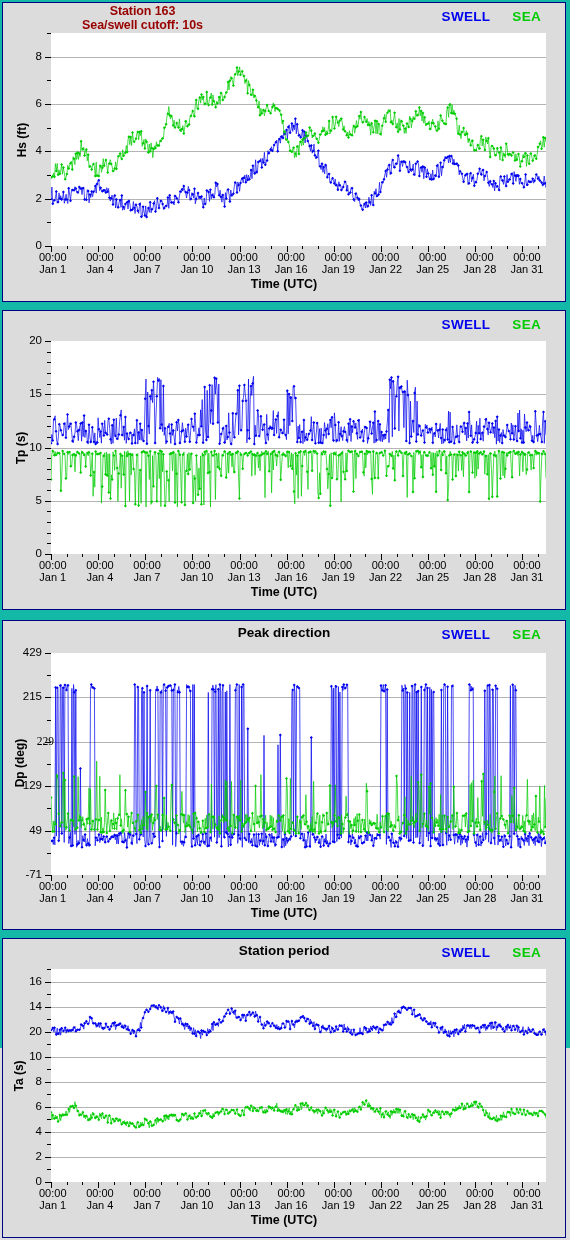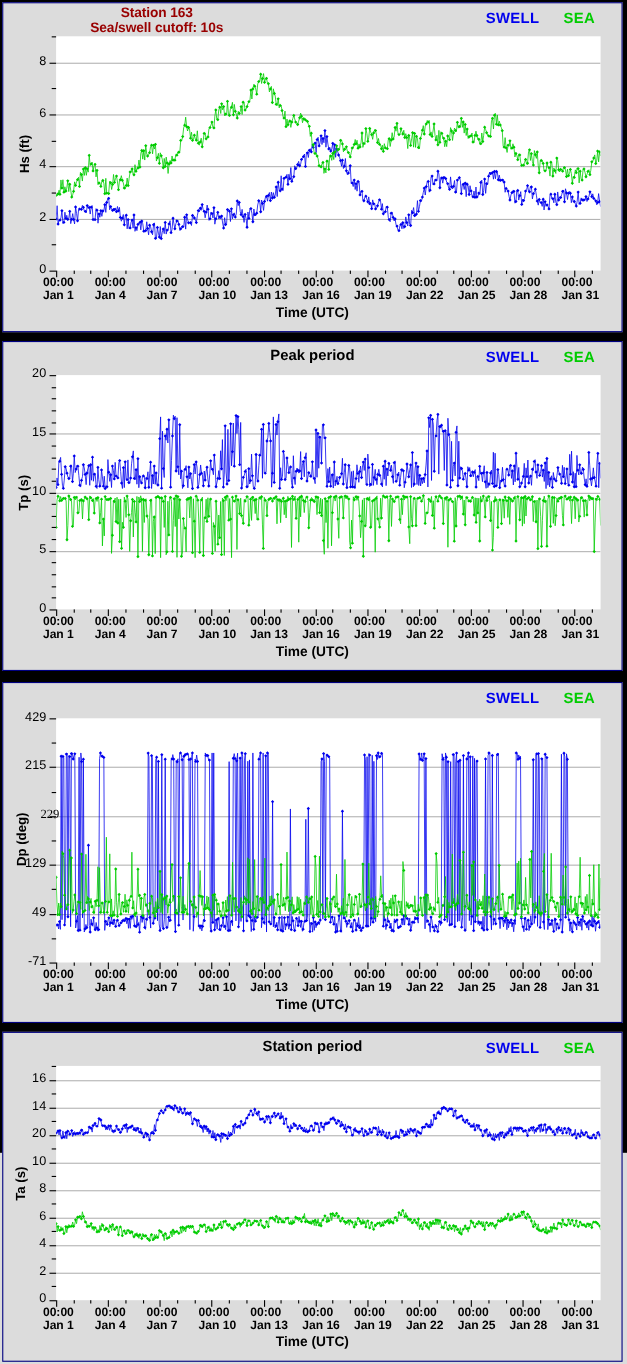--- a/index.html
+++ b/index.html
@@ -2,21 +2,21 @@
 <html><head>
 <meta charset="utf-8">
 <style>
   html,body{margin:0;padding:0;}
   body{
     width:570px;height:1240px;
     background:#dcdcdc;
     font-family:"Liberation Sans", sans-serif;
     overflow:hidden;
   }
-  .page{position:relative;width:570px;height:1048px;background:#000000;}
+  .page{position:relative;width:570px;height:1048px;background:#14b8a6;}
 
   .panel{
     position:absolute;
     left:2px;
     width:564px;
     background:#dcdcdc;
     border:1.5px solid #000080;
     box-sizing:border-box;
   }
   #panel-0{top:2px;height:300px;}
@@ -80,22 +80,21 @@
   }
   .xtick{
     position:absolute;
     width:1px;background:#000;
   }
   .xtick-label{
     position:absolute;
     font-size:11px;color:#000;
     line-height:11.5px;
     white-space:nowrap;
-    text-align:left;
-    font-weight:bold;
+    text-align:center;
   }
   .xaxis-title{
     position:absolute;
     left:0;right:0;
     text-align:center;
     font-size:12.5px;
     font-weight:bold;
     color:#000;
   }
   svg.series{position:absolute;left:0;top:0;}
@@ -181,21 +180,20 @@
       <div class="xtick-label" style="left: 271.714px; top: 249px;"><span>00:00</span><br><span>Jan 16</span></div>
       <div class="xtick-label" style="left: 318.857px; top: 249px;"><span>00:00</span><br><span>Jan 19</span></div>
       <div class="xtick-label" style="left: 366px; top: 249px;"><span>00:00</span><br><span>Jan 22</span></div>
       <div class="xtick-label" style="left: 413.143px; top: 249px;"><span>00:00</span><br><span>Jan 25</span></div>
       <div class="xtick-label" style="left: 460.286px; top: 249px;"><span>00:00</span><br><span>Jan 28</span></div>
       <div class="xtick-label" style="left: 507.429px; top: 249px;"><span>00:00</span><br><span>Jan 31</span></div>
       <div class="xaxis-title" style="top: 274px;">Time (UTC)</div>
     </div>
 
   <div class="panel" id="panel-1">
-    <div class="panel-title">Peak period</div>
     <div class="legend">
       <span class="swell">SWELL</span><span class="sea">SEA</span>
     </div>
     <div class="ylabel" style="left:-12px;top:130px;width:60px;text-align:center;">Tp (s)</div>
     <div class="plot" style="left: 48px; top: 30px; width: 495px; height: 213px;">
         <div class="gridline" style="top: 160px;"></div>
         <div class="gridline" style="top: 107px;"></div>
         <div class="gridline" style="top: 53px;"></div>
         <svg width="495" height="213" class="series">
           <polyline points="0.0,102.2 0.8,93.5 1.7,99.6 2.5,78.8 3.3,78.3 4.1,74.8 5.0,90.2 5.8,100.5 6.6,102.9 7.4,95.5 8.3,83.3 9.1,85.0 9.9,89.2 10.7,92.6 11.6,94.0 12.4,94.4 13.2,82.8 14.0,81.6 14.9,96.8 15.7,89.2 16.5,73.5 17.4,88.6 18.2,85.4 19.0,81.8 19.8,82.8 20.7,91.3 21.5,100.1 22.3,101.8 23.1,95.7 24.0,92.0 24.8,81.5 25.6,84.2 26.4,90.3 27.3,99.6 28.1,89.0 28.9,85.0 29.7,82.4 30.6,100.2 31.4,81.5 32.2,95.6 33.1,74.6 33.9,96.5 34.7,90.1 35.5,89.3 36.4,101.1 37.2,103.1 38.0,83.8 38.8,95.0 39.7,101.0 40.5,100.8 41.3,86.2 42.1,92.5 43.0,101.0 43.8,91.9 44.6,103.1 45.5,100.6 46.3,101.6 47.1,76.8 47.9,88.3 48.8,96.6 49.6,90.6 50.4,102.2 51.2,82.7 52.1,86.7 52.9,94.4 53.7,79.3 54.5,91.8 55.4,91.9 56.2,93.5 57.0,79.7 57.8,77.7 58.7,87.6 59.5,98.2 60.3,103.1 61.2,84.2 62.0,102.3 62.8,78.8 63.6,94.4 64.5,95.1 65.3,77.1 66.1,97.7 66.9,98.6 67.8,93.6 68.6,80.6 69.4,74.3 70.2,68.9 71.1,93.9 71.9,95.2 72.7,86.0 73.5,99.2 74.4,76.0 75.2,102.4 76.0,92.4 76.9,97.4 77.7,98.0 78.5,92.4 79.3,91.7 80.2,91.7 81.0,102.4 81.8,93.0 82.6,94.1 83.5,87.9 84.3,102.0 85.1,89.3 85.9,79.2 86.8,103.1 87.6,91.4 88.4,99.0 89.2,82.7 90.1,99.3 90.9,88.9 91.7,99.8 92.6,99.9 93.4,88.5 94.2,57.8 95.0,38.0 95.9,102.8 96.7,51.0 97.5,85.0 98.3,93.1 99.2,55.3 100.0,59.2 100.8,49.2 101.6,61.7 102.5,40.7 103.3,57.8 104.1,101.9 104.9,77.6 105.8,55.3 106.6,36.4 107.4,39.6 108.3,37.4 109.1,87.2 109.9,38.7 110.7,83.4 111.6,90.7 112.4,45.1 113.2,94.4 114.0,87.3 114.9,103.1 115.7,100.5 116.5,85.6 117.3,85.7 118.2,82.3 119.0,92.5 119.8,102.5 120.7,83.6 121.5,94.4 122.3,89.6 123.1,96.4 124.0,103.1 124.8,88.6 125.6,81.3 126.4,89.9 127.3,78.9 128.1,83.5 128.9,102.1 129.7,99.6 130.6,90.5 131.4,81.7 132.2,89.2 133.0,90.4 133.9,100.7 134.7,87.2 135.5,95.4 136.4,87.4 137.2,83.7 138.0,94.8 138.8,100.8 139.7,89.7 140.5,77.9 141.3,85.8 142.1,85.7 143.0,90.6 143.8,72.7 144.6,82.7 145.4,101.5 146.3,97.2 147.1,93.9 147.9,86.8 148.7,94.1 149.6,68.8 150.4,85.2 151.2,58.6 152.1,101.8 152.9,90.0 153.7,46.1 154.5,88.1 155.4,99.1 156.2,49.3 157.0,95.9 157.8,82.6 158.7,44.3 159.5,82.5 160.3,69.6 161.1,43.6 162.0,82.8 162.8,60.8 163.6,36.8 164.4,53.2 165.3,37.8 166.1,49.4 166.9,81.4 167.8,43.0 168.6,102.7 169.4,100.4 170.2,92.9 171.1,91.1 171.9,87.6 172.7,85.6 173.5,101.5 174.4,102.1 175.2,85.1 176.0,99.0 176.8,95.9 177.7,71.8 178.5,91.6 179.3,102.0 180.2,103.0 181.0,100.3 181.8,72.2 182.6,94.4 183.5,96.3 184.3,82.3 185.1,72.8 185.9,73.4 186.8,49.3 187.6,93.8 188.4,44.8 189.2,89.0 190.1,89.2 190.9,87.9 191.7,59.9 192.5,56.6 193.4,43.9 194.2,52.1 195.0,59.8 195.9,101.9 196.7,89.2 197.5,38.0 198.3,97.6 199.2,58.9 200.0,44.9 200.8,54.5 201.6,42.4 202.5,35.3 203.3,102.9 204.1,84.2 204.9,94.8 205.8,92.2 206.6,69.4 207.4,72.7 208.2,94.9 209.1,93.6 209.9,75.3 210.7,81.5 211.6,88.7 212.4,83.8 213.2,83.5 214.0,97.7 214.9,101.9 215.7,73.3 216.5,93.6 217.3,99.5 218.2,87.5 219.0,84.5 219.8,86.5 220.6,89.1 221.5,87.2 222.3,69.5 223.1,94.0 223.9,81.8 224.8,78.6 225.6,92.5 226.4,75.1 227.3,70.6 228.1,96.3 228.9,92.7 229.7,88.7 230.6,89.2 231.4,91.9 232.2,92.9 233.0,78.8 233.9,93.9 234.7,94.0 235.5,98.7 236.3,49.8 237.2,92.9 238.0,52.9 238.8,84.7 239.6,56.4 240.5,55.8 241.3,79.9 242.1,45.8 243.0,45.2 243.8,58.1 244.6,57.0 245.4,85.7 246.3,101.1 247.1,85.0 247.9,96.9 248.7,83.6 249.6,101.0 250.4,90.3 251.2,90.7 252.0,102.7 252.9,79.0 253.7,100.7 254.5,96.5 255.4,92.0 256.2,98.7 257.0,97.1 257.8,93.1 258.7,92.9 259.5,89.6 260.3,75.6 261.1,99.0 262.0,88.8 262.8,81.5 263.6,96.9 264.4,102.3 265.3,91.9 266.1,82.1 266.9,84.5 267.7,101.7 268.6,87.7 269.4,101.5 270.2,87.0 271.1,101.9 271.9,103.0 272.7,94.1 273.5,81.5 274.4,89.4 275.2,97.5 276.0,87.7 276.8,82.7 277.7,93.1 278.5,83.6 279.3,79.1 280.1,86.7 281.0,76.3 281.8,99.2 282.6,99.5 283.4,71.8 284.3,84.1 285.1,101.4 285.9,99.3 286.8,100.4 287.6,81.2 288.4,100.3 289.2,93.1 290.1,85.7 290.9,94.9 291.7,99.6 292.5,90.3 293.4,85.6 294.2,91.1 295.0,92.2 295.8,99.1 296.7,101.6 297.5,82.8 298.3,94.7 299.1,78.3 300.0,100.5 300.8,85.4 301.6,91.7 302.5,80.2 303.3,81.8 304.1,86.5 304.9,81.9 305.8,92.3 306.6,98.4 307.4,79.6 308.2,78.0 309.1,96.6 309.9,96.6 310.7,90.7 311.5,88.1 312.4,100.1 313.2,92.9 314.0,86.1 314.8,85.1 315.7,87.0 316.5,102.4 317.3,97.3 318.2,91.8 319.0,80.8 319.8,86.6 320.6,92.4 321.5,86.0 322.3,81.7 323.1,102.2 323.9,70.4 324.8,101.5 325.6,99.0 326.4,84.5 327.2,80.0 328.1,99.5 328.9,83.3 329.7,100.4 330.6,91.1 331.4,100.8 332.2,94.3 333.0,98.7 333.9,93.8 334.7,98.0 335.5,90.4 336.3,81.8 337.2,68.9 338.0,101.7 338.8,38.8 339.6,47.7 340.5,36.6 341.3,95.8 342.1,40.2 342.9,44.6 343.8,87.4 344.6,56.4 345.4,55.3 346.3,41.0 347.1,35.7 347.9,90.0 348.7,46.8 349.6,48.2 350.4,45.6 351.2,50.7 352.0,51.1 352.9,86.7 353.7,50.6 354.5,51.3 355.3,100.0 356.2,39.2 357.0,54.0 357.8,57.3 358.6,101.9 359.5,60.2 360.3,95.5 361.1,83.0 362.0,80.0 362.8,91.6 363.6,52.0 364.4,46.2 365.3,100.6 366.1,60.1 366.9,93.6 367.7,83.3 368.6,84.9 369.4,87.2 370.2,94.6 371.0,91.1 371.9,89.4 372.7,94.7 373.5,101.5 374.3,83.3 375.2,86.4 376.0,84.0 376.8,91.4 377.7,92.1 378.5,88.1 379.3,92.4 380.1,88.4 381.0,85.9 381.8,101.8 382.6,92.8 383.4,92.2 384.3,96.0 385.1,82.9 385.9,89.7 386.7,89.4 387.6,96.9 388.4,88.8 389.2,82.4 390.1,97.0 390.9,102.9 391.7,88.5 392.5,102.3 393.4,98.9 394.2,100.3 395.0,89.0 395.8,86.4 396.7,98.5 397.5,70.1 398.3,101.3 399.1,71.0 400.0,100.7 400.8,101.0 401.6,85.9 402.4,90.2 403.3,102.3 404.1,96.6 404.9,96.1 405.8,83.8 406.6,95.0 407.4,99.6 408.2,100.9 409.1,86.1 409.9,85.5 410.7,86.5 411.5,90.8 412.4,82.4 413.2,82.1 414.0,93.9 414.8,87.1 415.7,99.9 416.5,82.6 417.3,97.0 418.1,71.0 419.0,84.4 419.8,94.7 420.6,83.9 421.5,101.6 422.3,101.2 423.1,98.2 423.9,95.8 424.8,92.0 425.6,80.2 426.4,101.6 427.2,84.3 428.1,92.3 428.9,77.2 429.7,98.1 430.5,92.5 431.4,91.8 432.2,100.2 433.0,85.5 433.8,86.9 434.7,78.5 435.5,76.9 436.3,88.1 437.2,93.9 438.0,81.7 438.8,87.5 439.6,91.2 440.5,87.9 441.3,82.4 442.1,92.7 442.9,86.4 443.8,96.7 444.6,79.9 445.4,103.2 446.2,75.8 447.1,100.1 447.9,88.5 448.7,101.6 449.5,94.4 450.4,91.5 451.2,102.0 452.0,88.5 452.9,94.4 453.7,95.7 454.5,96.1 455.3,91.5 456.2,84.1 457.0,88.1 457.8,90.0 458.6,91.9 459.5,98.3 460.3,82.0 461.1,92.3 461.9,83.8 462.8,98.6 463.6,92.6 464.4,85.3 465.3,98.9 466.1,100.1 466.9,72.0 467.7,90.1 468.6,69.1 469.4,97.2 470.2,87.8 471.0,101.6 471.9,89.2 472.7,101.4 473.5,73.0 474.3,86.4 475.2,90.8 476.0,81.6 476.8,89.8 477.6,89.3 478.5,83.7 479.3,85.8 480.1,93.6 481.0,99.7 481.8,94.3 482.6,101.1 483.4,98.4 484.3,70.3 485.1,81.9 485.9,94.5 486.7,100.7 487.6,93.6 488.4,84.3 489.2,93.1 490.0,96.4 490.9,101.0 491.7,79.0 492.5,71.1 493.3,102.4 494.2,80.3 495.0,93.9" fill="none" stroke="#0000ee" stroke-width="0.7"></polyline>
@@ -270,20 +268,21 @@
       <div class="xtick-label" style="left: 271.714px; top: 249px;"><span>00:00</span><br><span>Jan 16</span></div>
       <div class="xtick-label" style="left: 318.857px; top: 249px;"><span>00:00</span><br><span>Jan 19</span></div>
       <div class="xtick-label" style="left: 366px; top: 249px;"><span>00:00</span><br><span>Jan 22</span></div>
       <div class="xtick-label" style="left: 413.143px; top: 249px;"><span>00:00</span><br><span>Jan 25</span></div>
       <div class="xtick-label" style="left: 460.286px; top: 249px;"><span>00:00</span><br><span>Jan 28</span></div>
       <div class="xtick-label" style="left: 507.429px; top: 249px;"><span>00:00</span><br><span>Jan 31</span></div>
       <div class="xaxis-title" style="top: 274px;">Time (UTC)</div>
     </div>
 
   <div class="panel" id="panel-2">
+    <div class="panel-title">Peak direction</div>
     <div class="legend">
       <span class="swell">SWELL</span><span class="sea">SEA</span>
     </div>
     <div class="ylabel" style="left:-18px;top:135px;width:70px;text-align:center;">Dp (deg)</div>
     <div class="plot" style="left: 48px; top: 32px; width: 495px; height: 222px;">
         <div class="gridline" style="top: 178px;"></div>
         <div class="gridline" style="top: 133px;"></div>
         <div class="gridline" style="top: 89px;"></div>
         <div class="gridline" style="top: 44px;"></div>
         <svg width="495" height="222" class="series">

